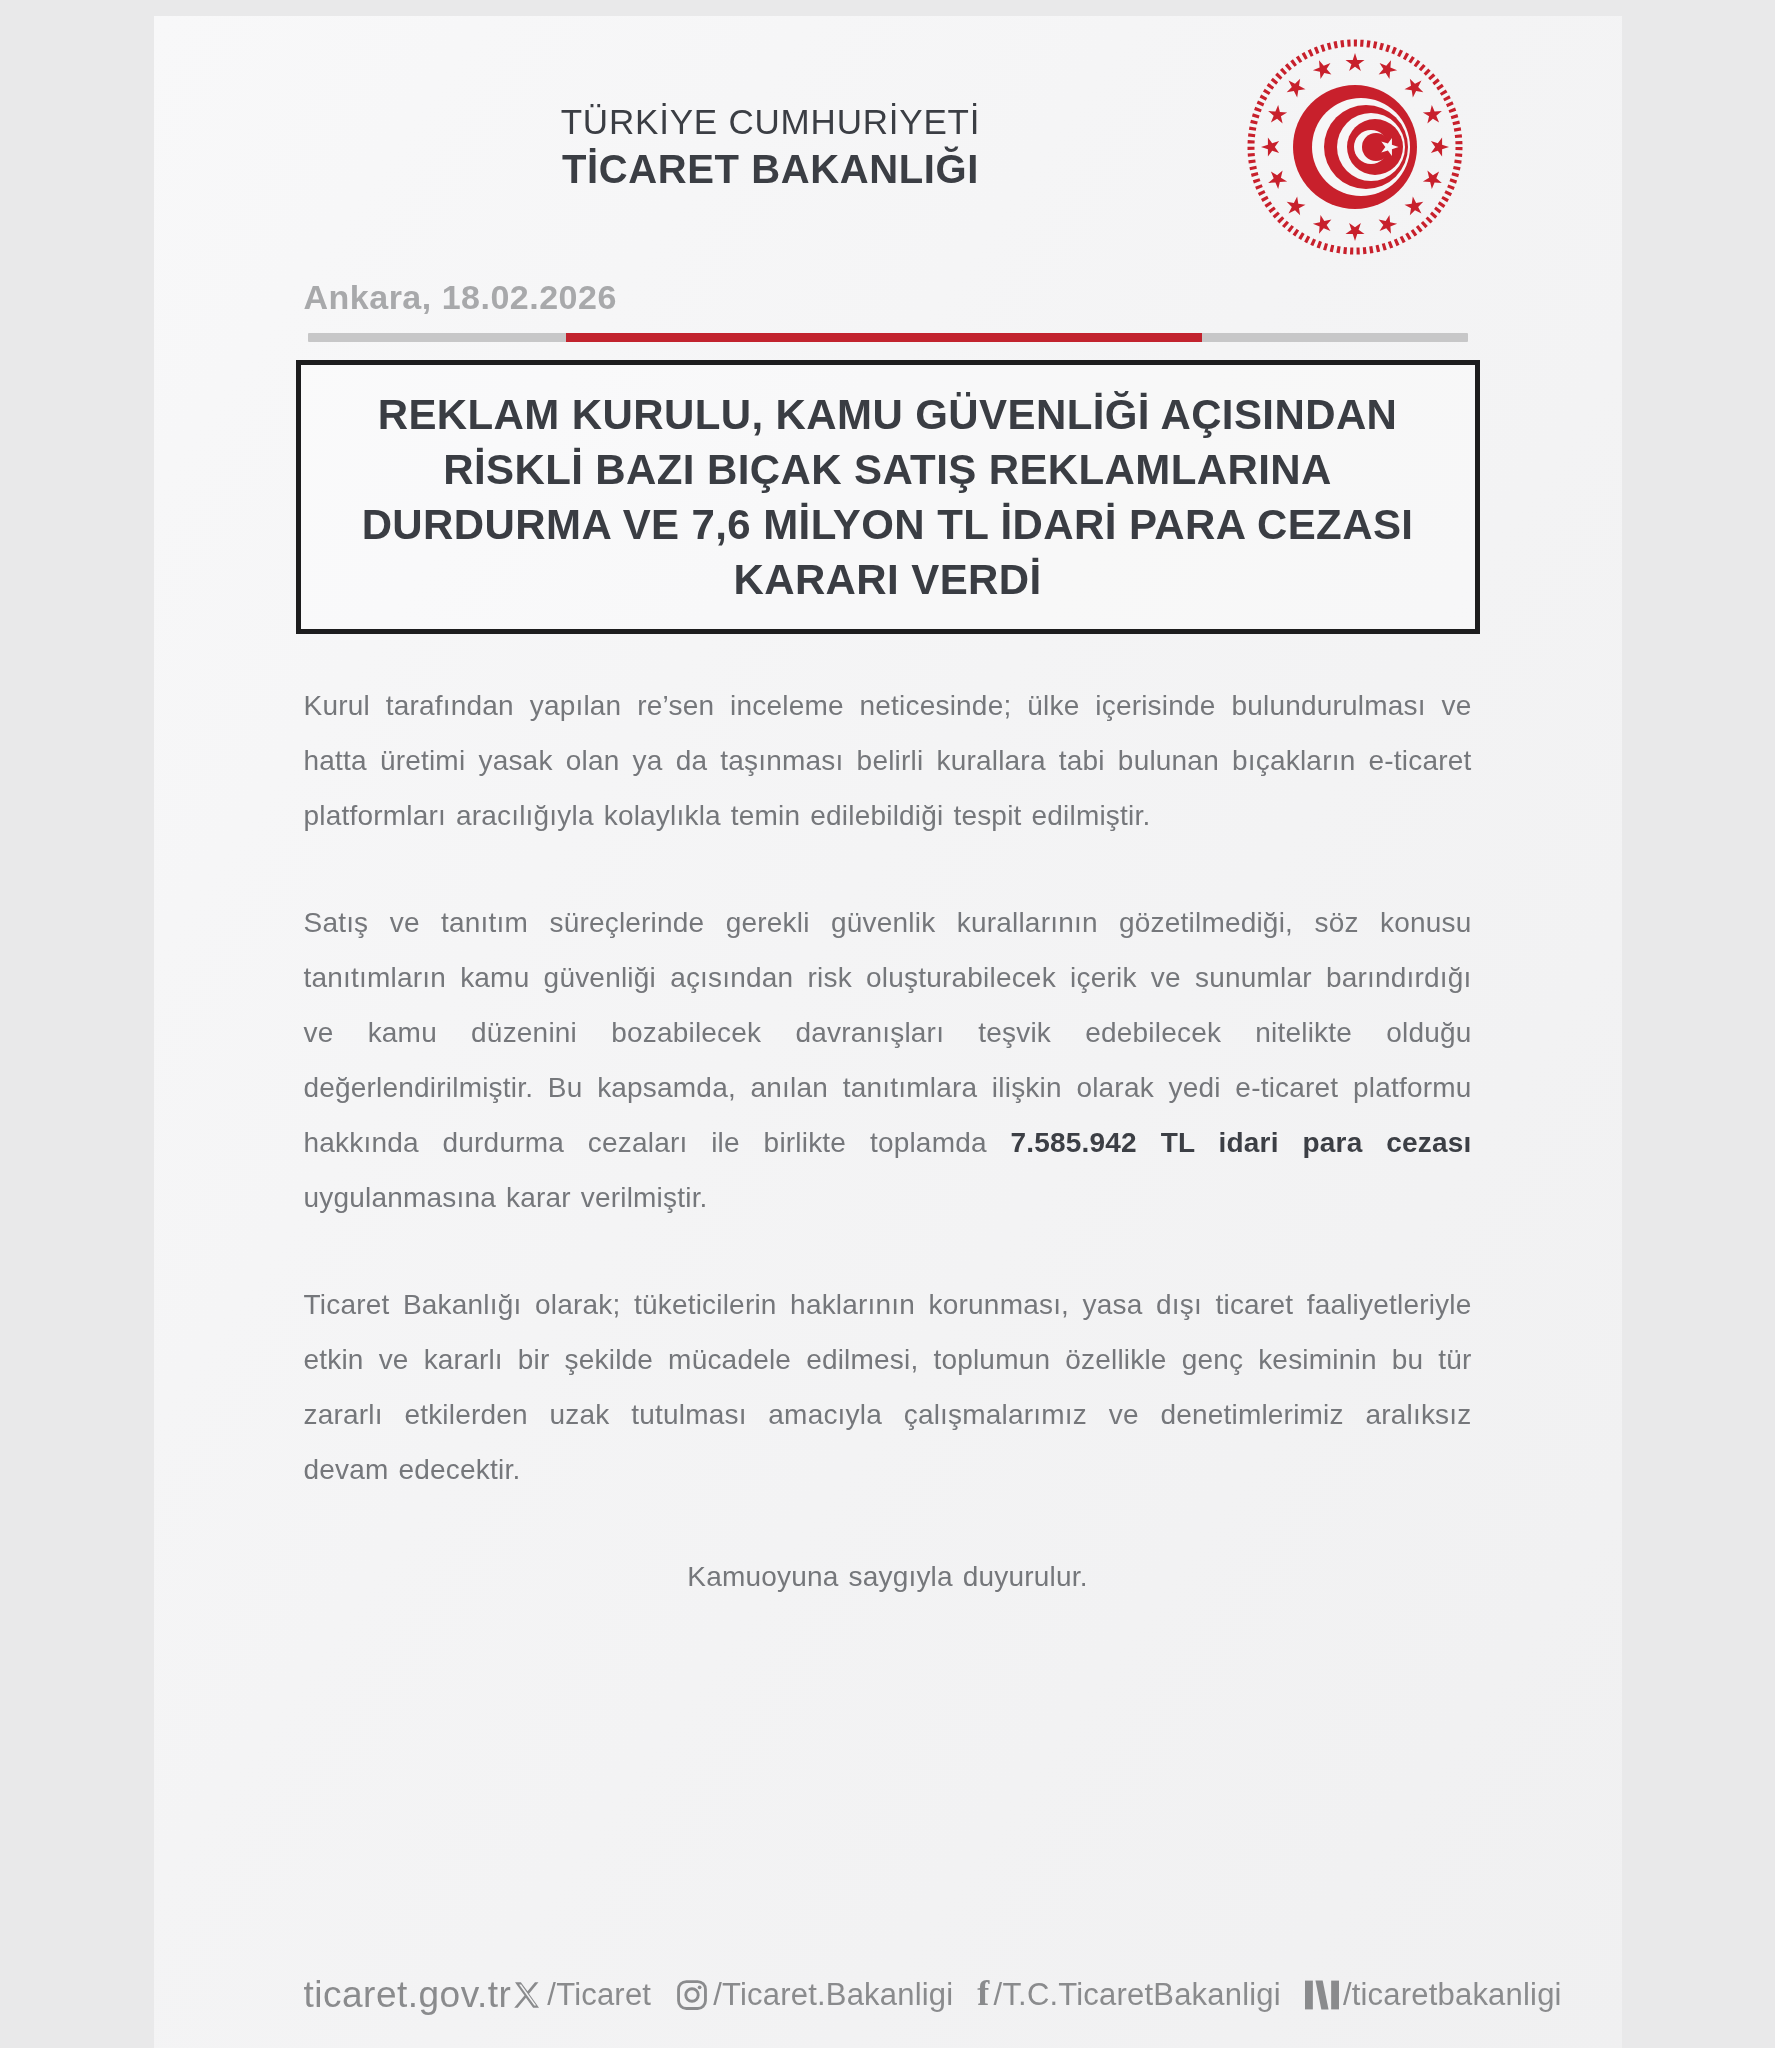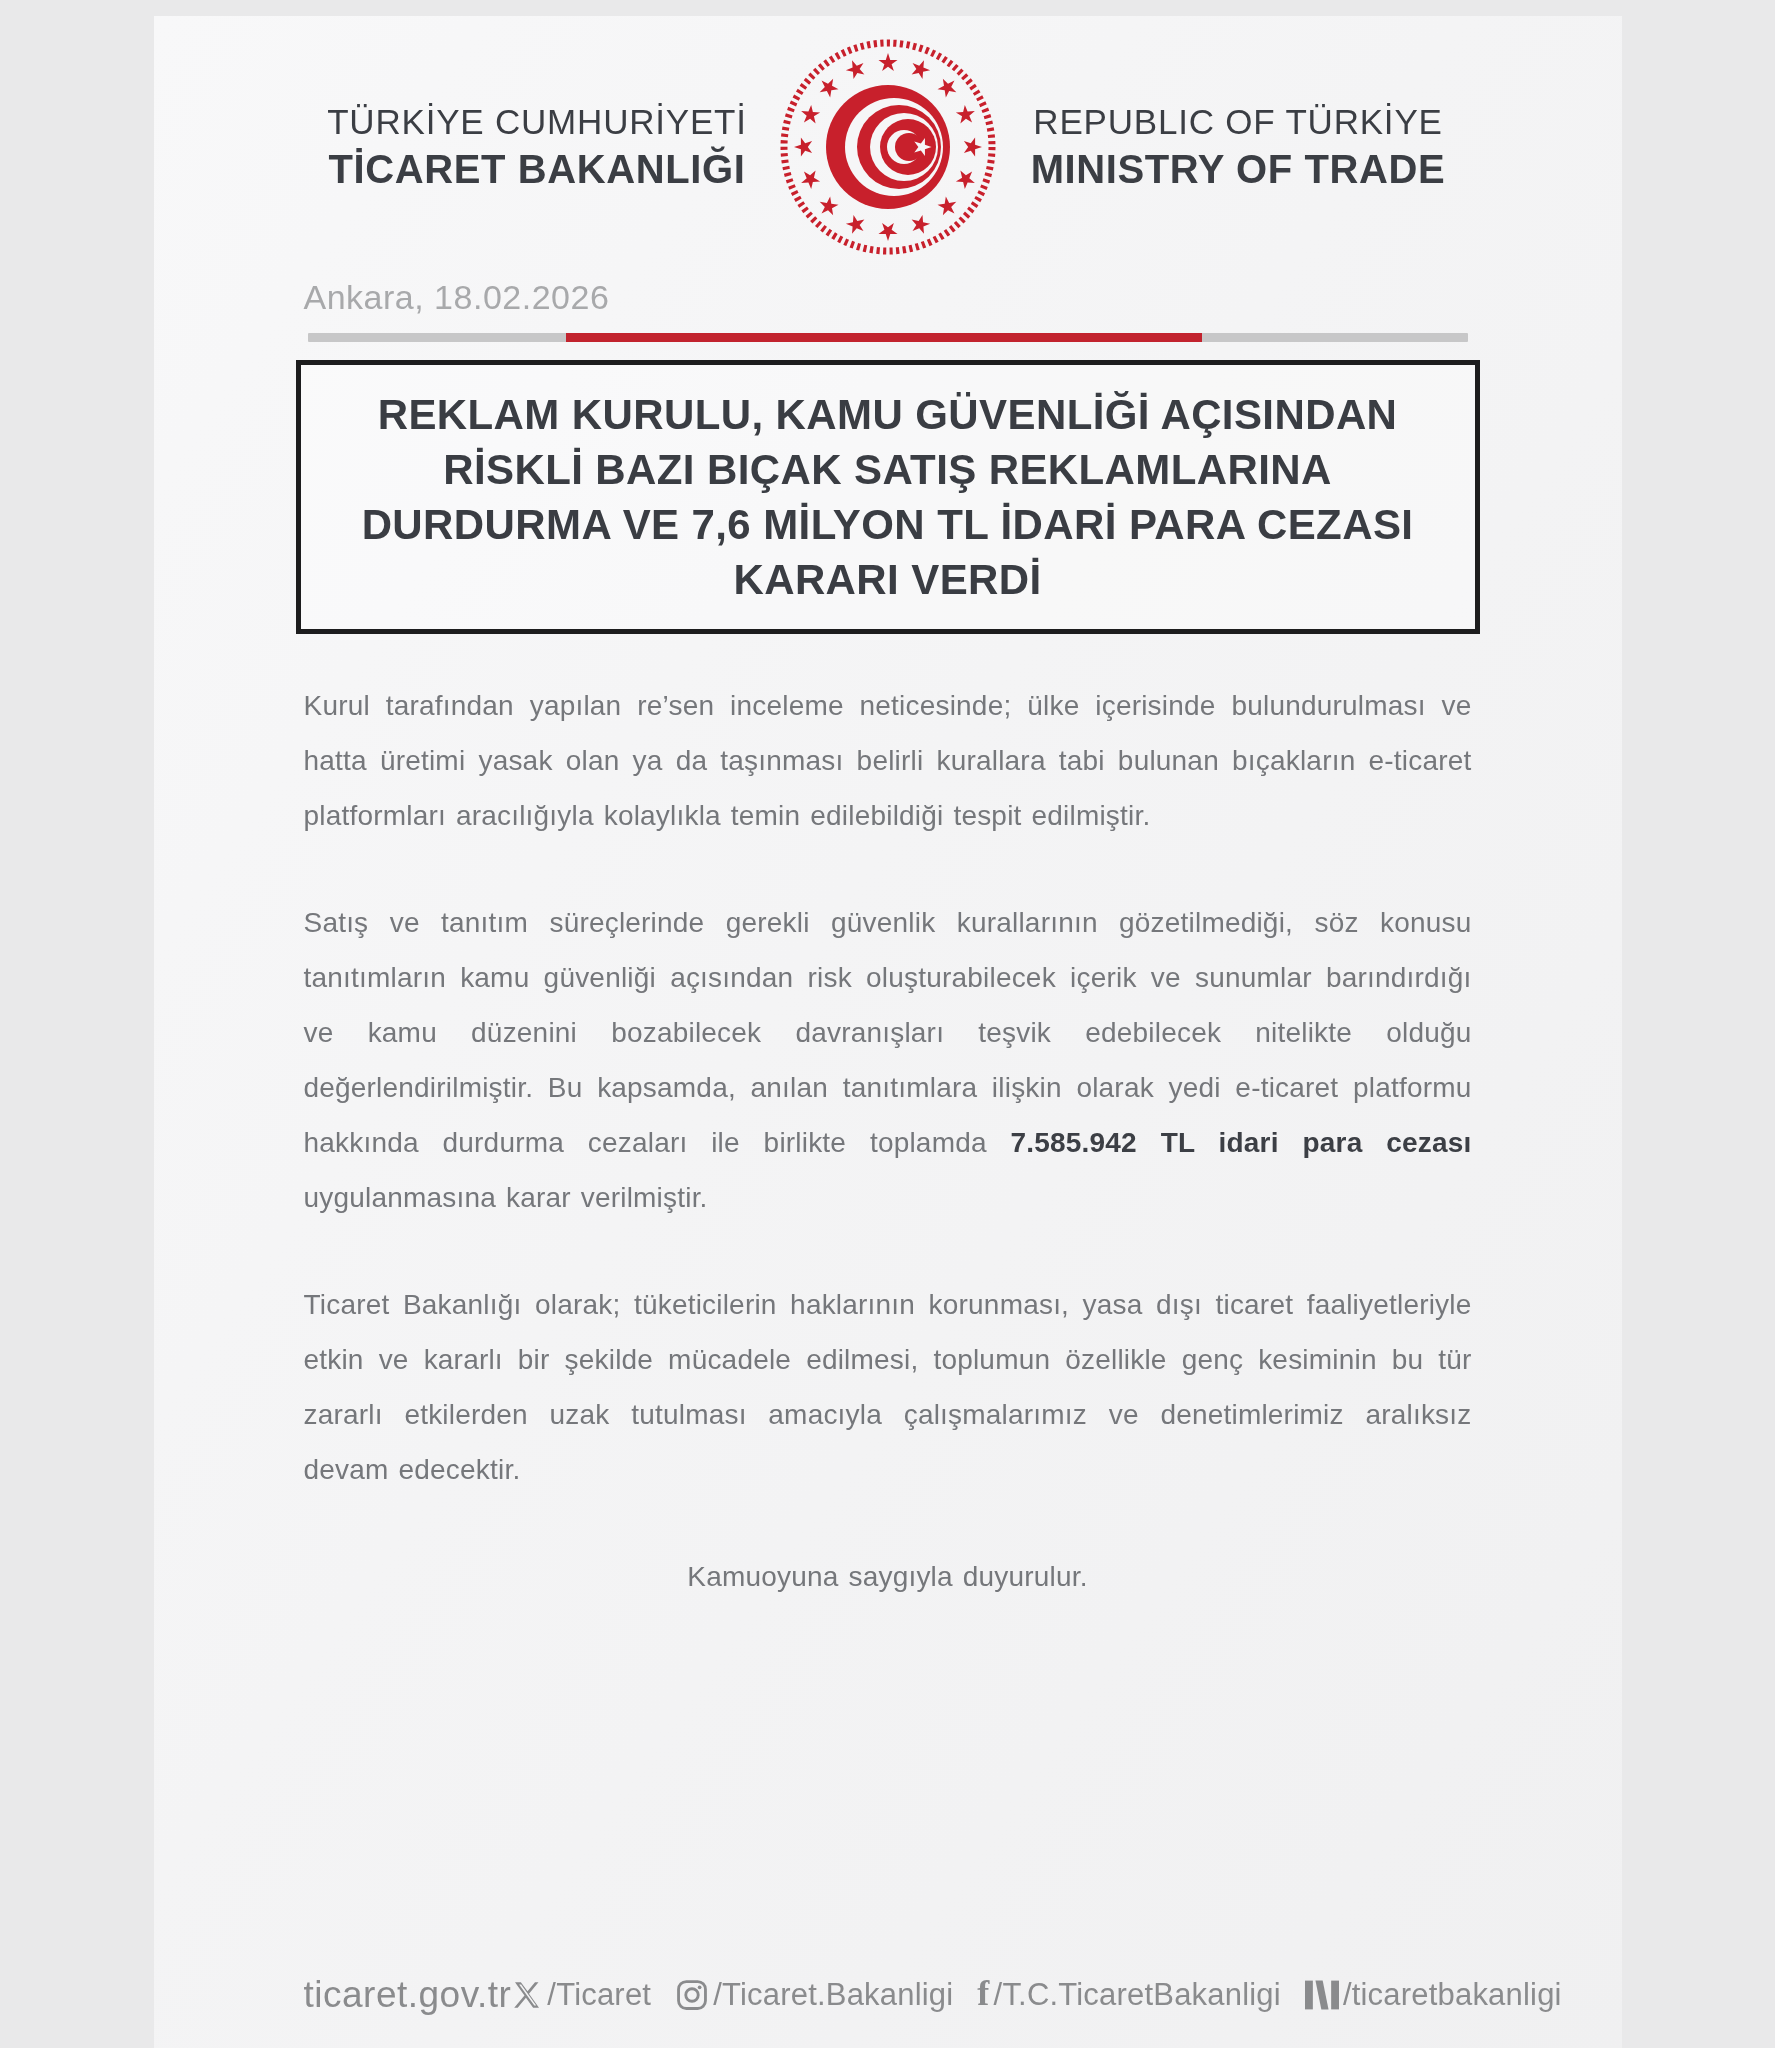--- a/index.html
+++ b/index.html
@@ -27,21 +27,21 @@
   }
   .header .side .l2{
     font-size:40px;letter-spacing:.6px;font-weight:700;line-height:1.25;
   }
   .logo-wrap{width:234px;height:234px;flex:0 0 auto;}
   .logo-wrap svg{display:block;width:100%;height:100%;}
 
   
   .dateline{
     margin-top:14px;
-    font-size:34px;color:#a8a9ab;letter-spacing:.5px;
+    font-size:34px;color:#a8a9ab;letter-spacing:.5px;font-weight:bold;
   }
   .divider{
     position:relative;margin:16px 4px 0 4px;height:9px;
     background:#c7c7c8;border-radius:1px;
   }
   .divider .accent{
     position:absolute;top:0;bottom:0;left:22.3%;width:54.8%;
     background:#c2232e;
   }
 
@@ -130,24 +130,20 @@
           <circle r="49" cx="6" cy="0" fill="#f6f6f7"></circle>
           <circle r="42" cx="11" cy="0" fill="#c8202c"></circle>
           <circle r="34" cx="16" cy="0" fill="#f6f6f7"></circle>
           <circle r="28" cx="20" cy="0" fill="#c8202c"></circle>
           <circle r="17" cx="16" cy="0" fill="#f6f6f7"></circle>
           <circle r="14" cx="21" cy="0" fill="#c8202c"></circle>
           <use href="#star" transform="translate(34,0) rotate(90) scale(0.95)" fill="#f6f6f7"></use>
         </svg>
       </div>
 
-      <div class="side">
-        <div class="l1">REPUBLIC OF TÜRKİYE</div>
-        <div class="l2">MINISTRY OF TRADE</div>
-      </div>
     </div>
 
     <div class="dateline">Ankara, 18.02.2026</div>
 
     <div class="divider">
       <div class="accent"></div>
     </div>
 
     <div class="title-box">
       <h1>REKLAM KURULU, KAMU GÜVENLİĞİ AÇISINDAN RİSKLİ BAZI BIÇAK SATIŞ REKLAMLARINA DURDURMA VE 7,6 MİLYON TL İDARİ PARA CEZASI KARARI VERDİ</h1>

